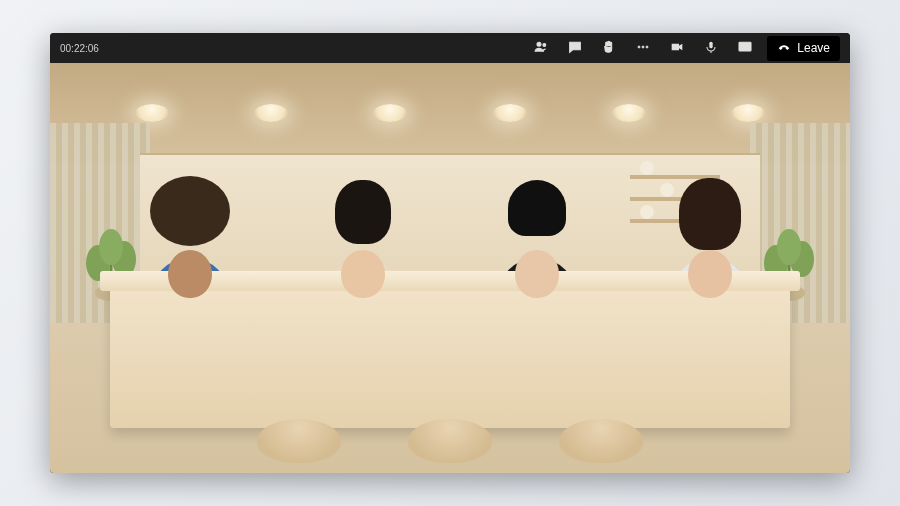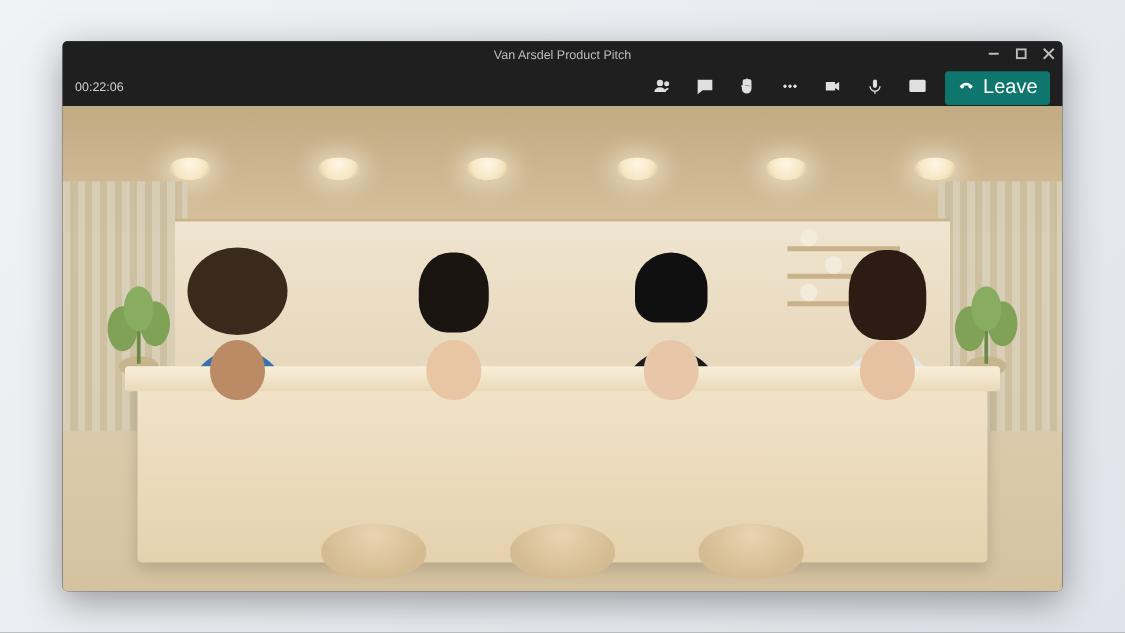--- a/index.html
+++ b/index.html
@@ -43,26 +43,26 @@
   }
   .timer { flex: 0 0 auto; color: #d0d0d0; }
   .toolbar-spacer { flex: 1; }
   .icon-btn {
     width: 24px; height: 24px;
     display: flex; align-items: center; justify-content: center;
     border-radius: 4px; cursor: pointer;
   }
   .icon-btn svg { width: 16px; height: 16px; fill: #e0e0e0; stroke: #e0e0e0; }
   .leave-btn {
-    background: #0f766e;
+    background: #000000;
     color: #fff;
     border-radius: 3px;
     padding: 4px 10px;
     display: flex; align-items: center; gap: 6px;
-    font-size: 16px; font-weight: 500;
+    font-size: 12px; font-weight: 500;
     cursor: pointer;
   }
   .leave-btn svg { width: 14px; height: 14px; fill: #fff; }
   .stage {
     flex: 1;
     background: linear-gradient(#e9dcc4 0%, #e0d0b5 40%, #d5c29f 100%);
     position: relative;
     overflow: hidden;
   }
   
@@ -158,41 +158,20 @@
     width: 84px; height: 44px;
     background: radial-gradient(ellipse at 50% 20%, #e9d4b2 0%, #d4bb91 70%);
     border-radius: 50% 50% 46% 46%;
   }
 </style>
 </head>
 <body>
 
 <div class="window">
 
-  <div class="titlebar">
-    <span>Van Arsdel Product Pitch</span>
-    <div class="window-controls">
-      <span class="win-ctrl">
-        <svg viewBox="0 0 10 10">
-            <line x1="1" y1="5" x2="9" y2="5"></line>
-          </svg>
-      </span>
-      <span class="win-ctrl">
-        <svg viewBox="0 0 10 10">
-            <rect x="1.5" y="1.5" width="7" height="7"></rect>
-          </svg>
-      </span>
-      <span class="win-ctrl">
-        <svg viewBox="0 0 10 10">
-            <line x1="1" y1="1" x2="9" y2="9"></line>
-            <line x1="9" y1="1" x2="1" y2="9"></line>
-          </svg>
-      </span>
-    </div>
-  </div>
 
   <div class="toolbar">
     <span class="timer">00:22:06</span>
     <div class="toolbar-spacer"></div>
 
     <div class="icon-btn">
       <span>
         <svg viewBox="0 0 24 24" fill="none" stroke-width="1.6">
             <circle cx="9" cy="8" r="3"></circle>
             <path d="M3 19c0-3 3-5 6-5s6 2 6 5"></path>

